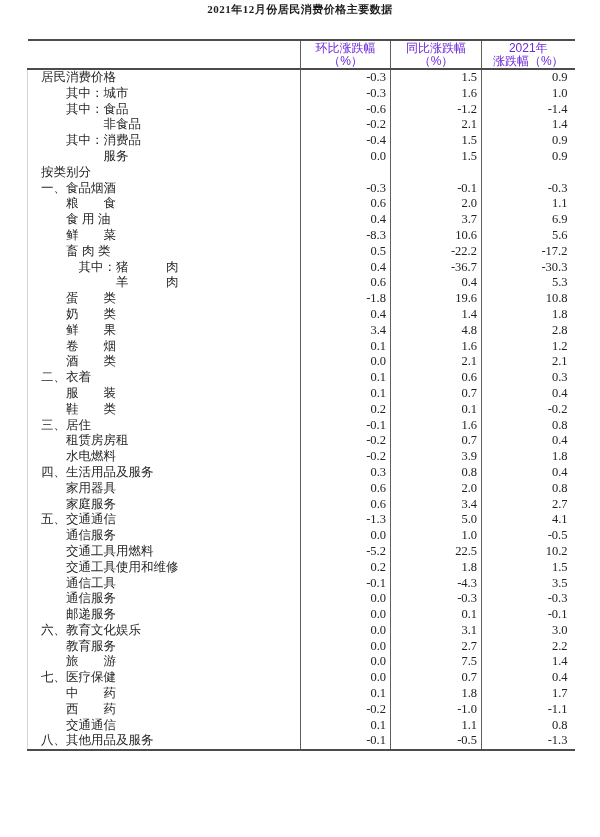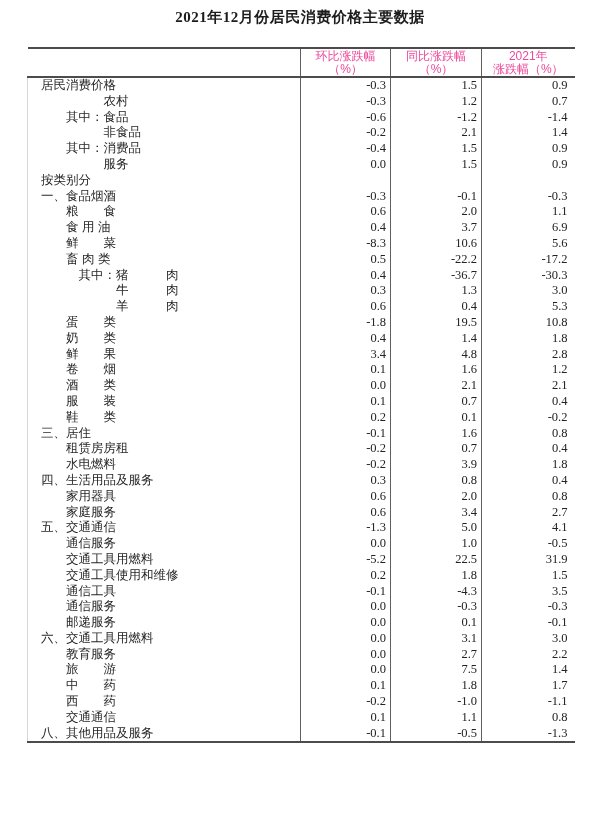--- a/index.html
+++ b/index.html
@@ -10,23 +10,22 @@
   body {
     width: 600px;
     height: 837px;
     overflow: hidden;
     font-family: "Liberation Sans", sans-serif;
     color: #262626;
   }
   .title {
     text-align: center;
     font-weight: bold;
-    font-size: 15px;
+    font-size: 11px;
     line-height: 19px;
-    padding-top: 8px;
     color: #1c1c1c;
     font-family: "Liberation Serif", serif;
     letter-spacing: 0.5px;
   }
   table.cpi {
     border-collapse: collapse;
     table-layout: fixed;
     width: 547px;
     margin: 20px 0 0 27px;
     border-top: 2px solid #4c4c4c;
@@ -38,21 +37,21 @@
   col.c-annual { width: 93px; }
 
   thead th {
     font-weight: normal;
     font-size: 12px;
     line-height: 13px;
     height: 27px;
     padding: 0;
     vertical-align: middle;
     text-align: center;
-    color: #ec4899;
+    color: #6d28d9;
     border-bottom: 2px solid #4c4c4c;
   }
   thead th + th,
   tbody td + td {
     border-left: 1px solid #5f5f5f;
   }
   tbody td:first-child {
     border-left: 1px solid #d6d6d6;
     margin-top: 45px;
   }
@@ -108,24 +107,24 @@
     </tr>
   </thead>
   <tbody>
       <tr>
         <td class="lbl">居民消费价格</td>
         <td class="num">-0.3</td>
         <td class="num">1.5</td>
         <td class="num">0.9</td>
       </tr>
       <tr>
-        <td class="lbl">　　　　　农村</td>
-        <td class="num">-0.3</td>
-        <td class="num">1.2</td>
-        <td class="num">0.7</td>
+        <td class="lbl">　　其中：城市</td>
+        <td class="num">-0.3</td>
+        <td class="num">1.6</td>
+        <td class="num">1.0</td>
       </tr>
       <tr>
         <td class="lbl">　　其中：食品</td>
         <td class="num">-0.6</td>
         <td class="num">-1.2</td>
         <td class="num">-1.4</td>
       </tr>
       <tr>
         <td class="lbl">　　　　　非食品</td>
         <td class="num">-0.2</td>
@@ -180,35 +179,29 @@
         <td class="num">-22.2</td>
         <td class="num">-17.2</td>
       </tr>
       <tr>
         <td class="lbl">　　　其中：猪　　　肉</td>
         <td class="num">0.4</td>
         <td class="num">-36.7</td>
         <td class="num">-30.3</td>
       </tr>
       <tr>
-        <td class="lbl">　　　　　　牛　　　肉</td>
-        <td class="num">0.3</td>
-        <td class="num">1.3</td>
-        <td class="num">3.0</td>
-      </tr>
-      <tr>
         <td class="lbl">　　　　　　羊　　　肉</td>
         <td class="num">0.6</td>
         <td class="num">0.4</td>
         <td class="num">5.3</td>
       </tr>
       <tr>
         <td class="lbl">　　蛋　　类</td>
         <td class="num">-1.8</td>
-        <td class="num">19.5</td>
+        <td class="num">19.6</td>
         <td class="num">10.8</td>
       </tr>
       <tr>
         <td class="lbl">　　奶　　类</td>
         <td class="num">0.4</td>
         <td class="num">1.4</td>
         <td class="num">1.8</td>
       </tr>
       <tr>
         <td class="lbl">　　鲜　　果</td>
@@ -222,20 +215,26 @@
         <td class="num">1.6</td>
         <td class="num">1.2</td>
       </tr>
       <tr>
         <td class="lbl">　　酒　　类</td>
         <td class="num">0.0</td>
         <td class="num">2.1</td>
         <td class="num">2.1</td>
       </tr>
       <tr>
+        <td class="lbl">二、衣着</td>
+        <td class="num">0.1</td>
+        <td class="num">0.6</td>
+        <td class="num">0.3</td>
+      </tr>
+      <tr>
         <td class="lbl">　　服　　装</td>
         <td class="num">0.1</td>
         <td class="num">0.7</td>
         <td class="num">0.4</td>
       </tr>
       <tr>
         <td class="lbl">　　鞋　　类</td>
         <td class="num">0.2</td>
         <td class="num">0.1</td>
         <td class="num">-0.2</td>
@@ -285,21 +284,21 @@
       <tr>
         <td class="lbl">　　通信服务</td>
         <td class="num">0.0</td>
         <td class="num">1.0</td>
         <td class="num">-0.5</td>
       </tr>
       <tr>
         <td class="lbl">　　交通工具用燃料</td>
         <td class="num">-5.2</td>
         <td class="num">22.5</td>
-        <td class="num">31.9</td>
+        <td class="num">10.2</td>
       </tr>
       <tr>
         <td class="lbl">　　交通工具使用和维修</td>
         <td class="num">0.2</td>
         <td class="num">1.8</td>
         <td class="num">1.5</td>
       </tr>
       <tr>
         <td class="lbl">　　通信工具</td>
         <td class="num">-0.1</td>
@@ -312,36 +311,42 @@
         <td class="num">-0.3</td>
         <td class="num">-0.3</td>
       </tr>
       <tr>
         <td class="lbl">　　邮递服务</td>
         <td class="num">0.0</td>
         <td class="num">0.1</td>
         <td class="num">-0.1</td>
       </tr>
       <tr>
-        <td class="lbl">六、交通工具用燃料</td>
+        <td class="lbl">六、教育文化娱乐</td>
         <td class="num">0.0</td>
         <td class="num">3.1</td>
         <td class="num">3.0</td>
       </tr>
       <tr>
         <td class="lbl">　　教育服务</td>
         <td class="num">0.0</td>
         <td class="num">2.7</td>
         <td class="num">2.2</td>
       </tr>
       <tr>
         <td class="lbl">　　旅　　游</td>
         <td class="num">0.0</td>
         <td class="num">7.5</td>
         <td class="num">1.4</td>
+      </tr>
+      <tr>
+        <td class="lbl">七、医疗保健</td>
+        <td class="num">0.0</td>
+        <td class="num">0.7</td>
+        <td class="num">0.4</td>
       </tr>
       <tr>
         <td class="lbl">　　中　　药</td>
         <td class="num">0.1</td>
         <td class="num">1.8</td>
         <td class="num">1.7</td>
       </tr>
       <tr>
         <td class="lbl">　　西　　药</td>
         <td class="num">-0.2</td>

